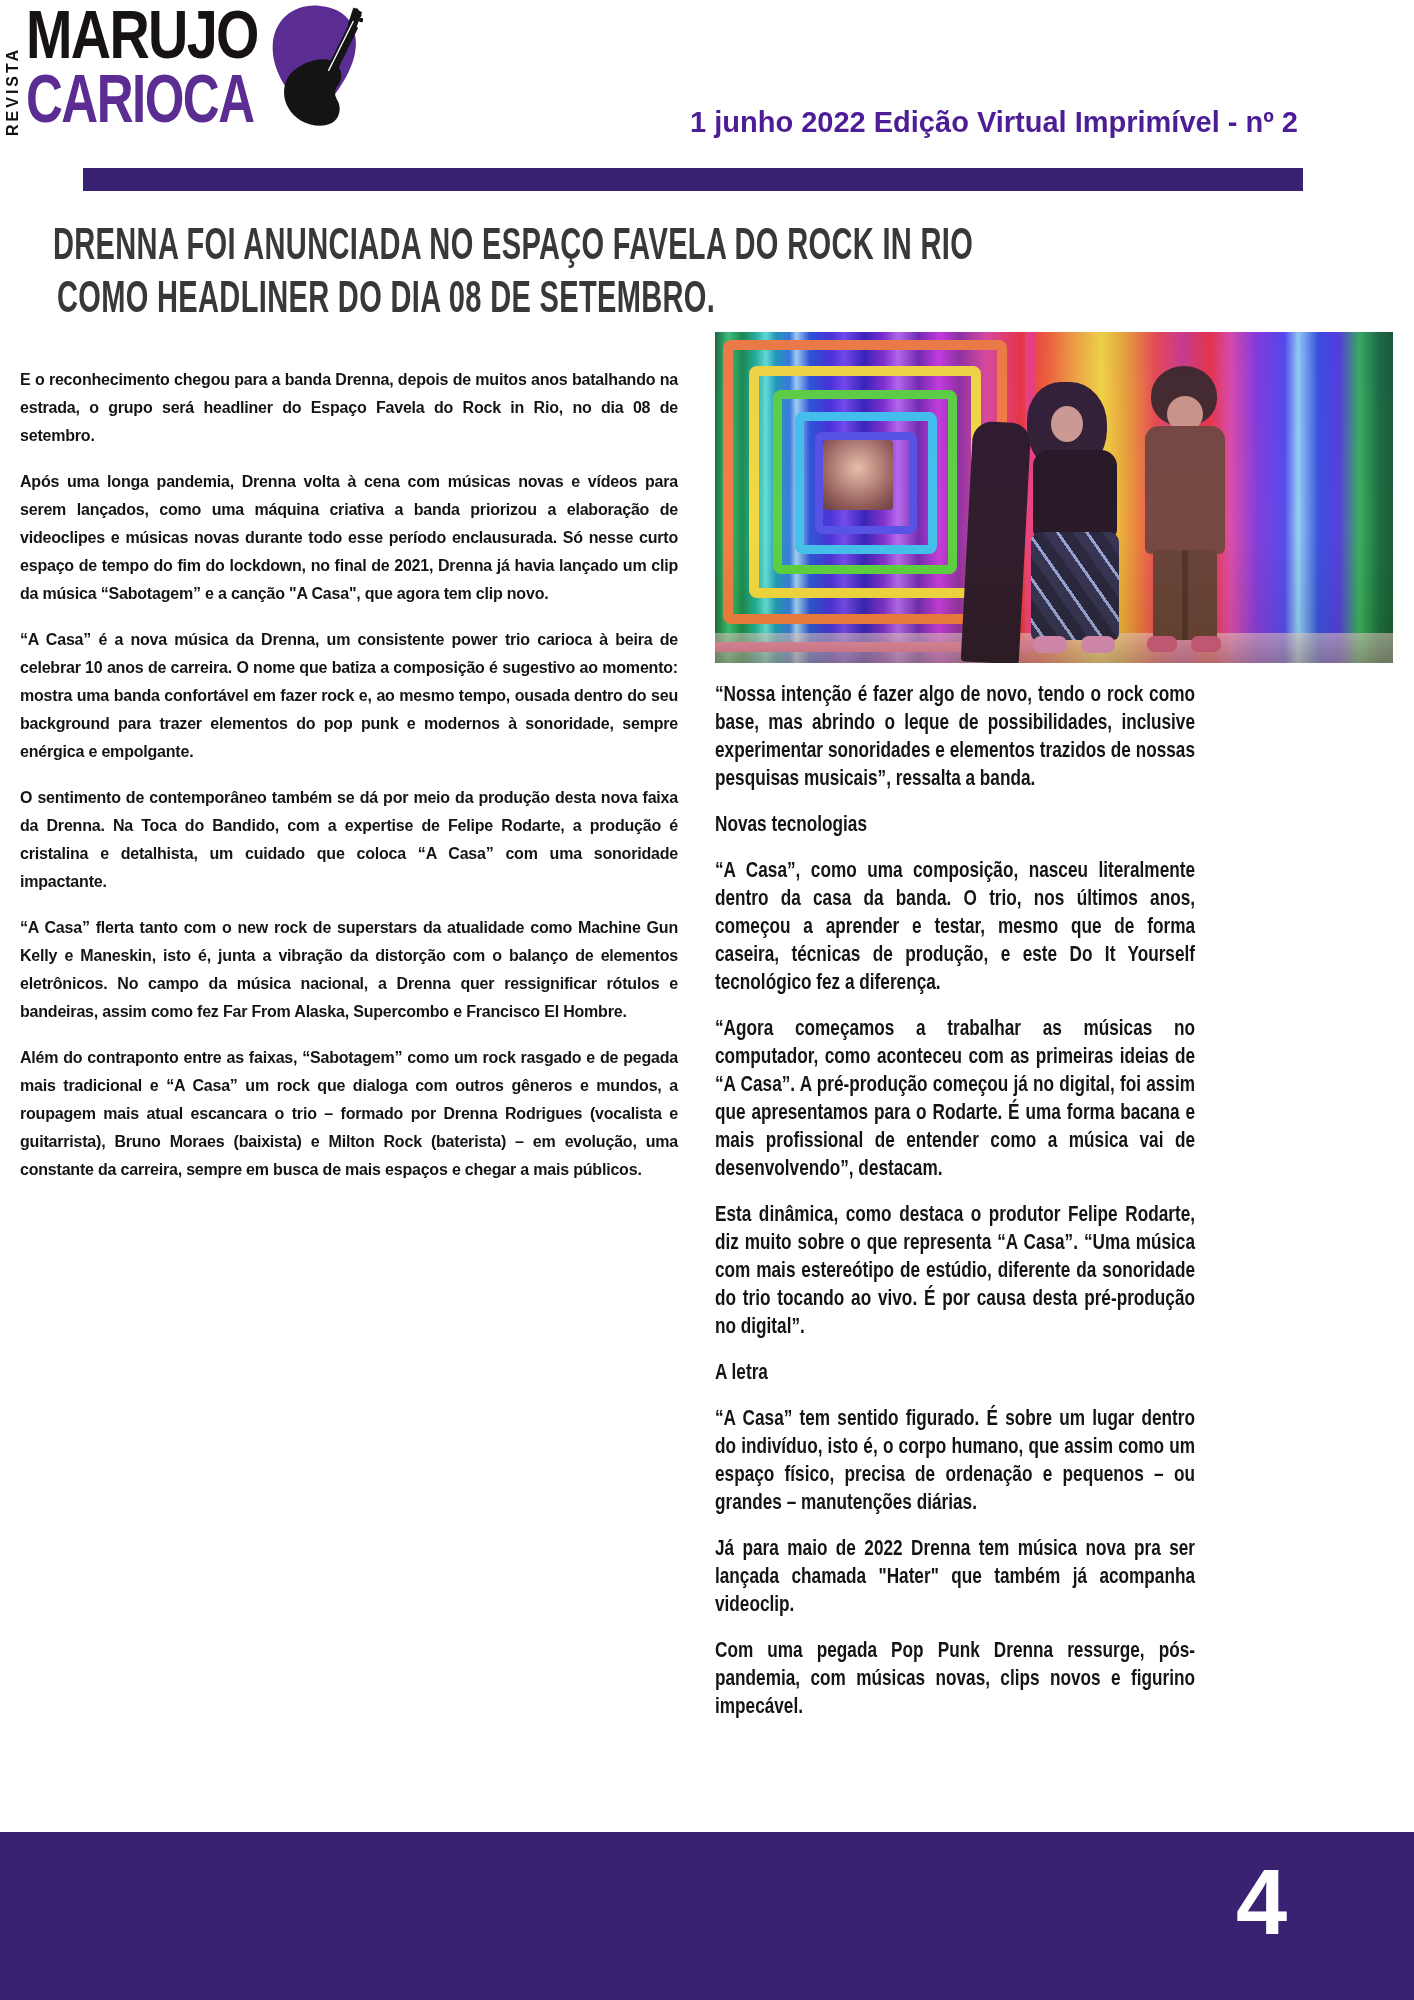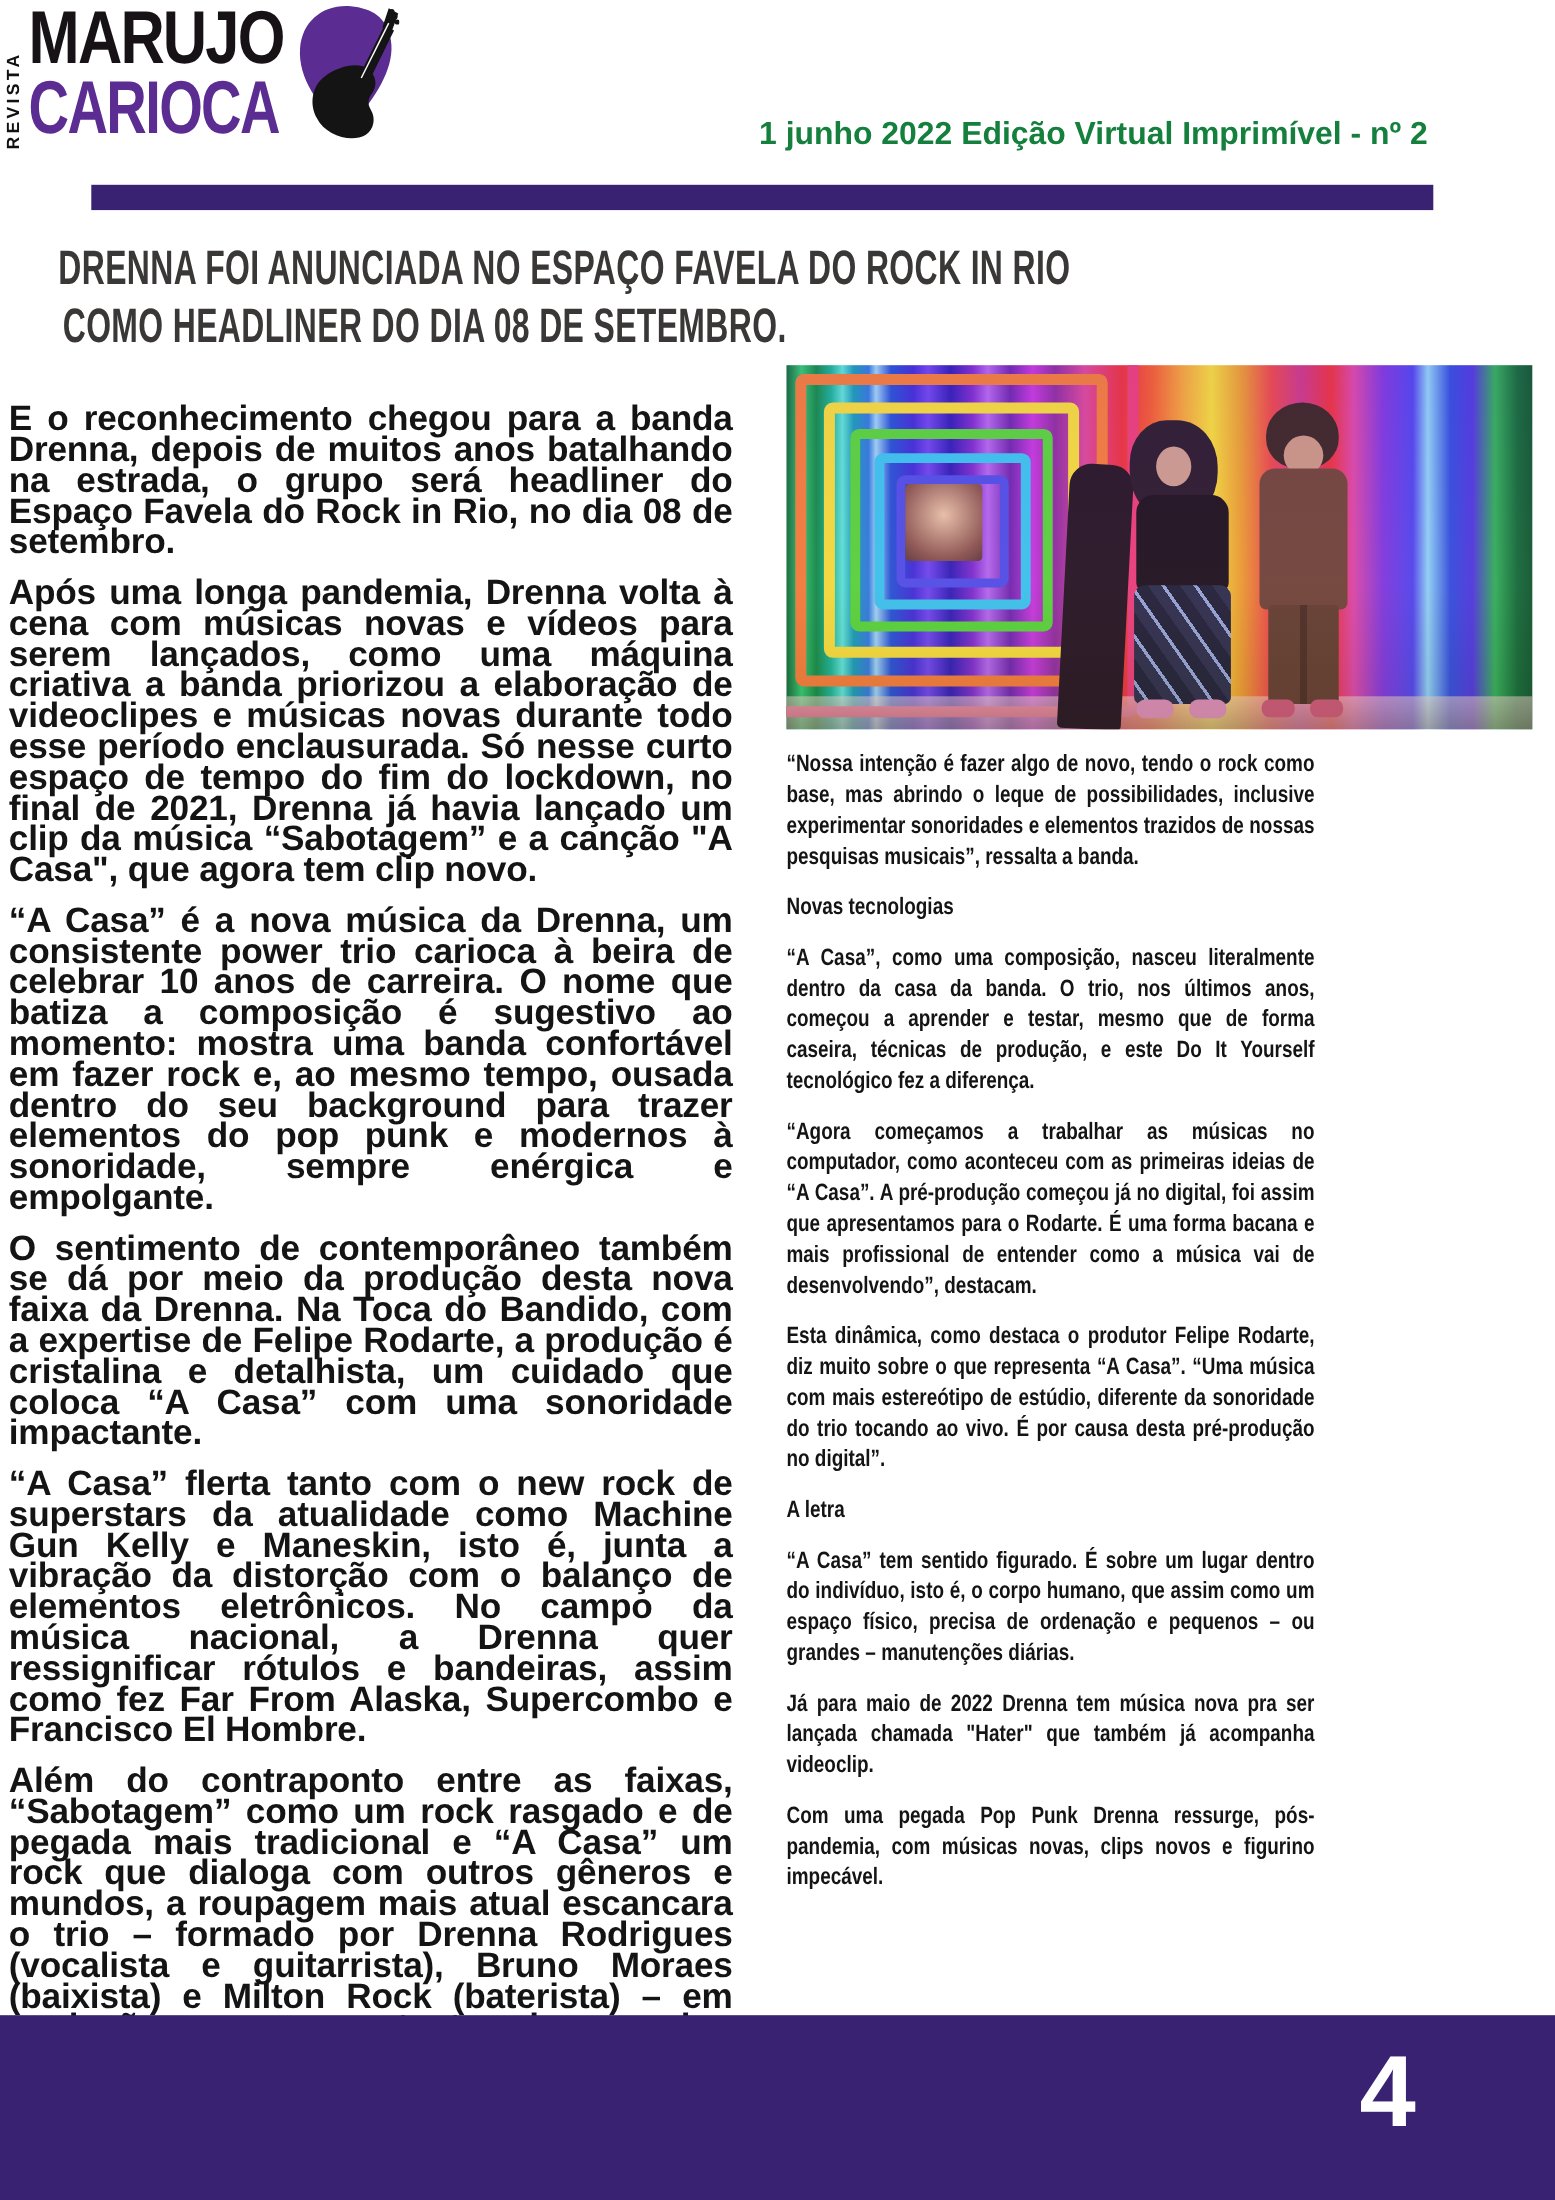--- a/index.html
+++ b/index.html
@@ -23,38 +23,38 @@
     transform:scaleX(0.82);transform-origin:left top;
   }
   .logo-carioca{
     left:26px;top:64px;font-size:68px;line-height:1;font-weight:700;
     color:#5b2d92;letter-spacing:-2px;white-space:nowrap;
     transform:scaleX(0.75);transform-origin:left top;
   }
   .logo-pick{left:267px;top:0px;width:96px;height:138px;}
 
   .date-line{
-    top:106px;right:116px;font-size:29px;font-weight:700;color:#15803d;
+    top:106px;right:116px;font-size:29px;font-weight:700;color:#4c1d95;
     white-space:nowrap;
   }
   .divider-bar{left:83px;top:168px;width:1220px;height:23px;background:#3a2273;}
 
   
   .headline{
     font-size:44px;font-weight:700;color:#3a3737;line-height:1;
     white-space:nowrap;transform:scaleX(0.66);transform-origin:left top;
     letter-spacing:0.5px;
   }
   .headline.l1{left:53px;top:222px;}
   .headline.l2{left:57px;top:275px;}
 
   
   .col{position:absolute;text-align:justify;font-weight:700;color:#141414;}
   .col p{margin:0 0 18px 0;}
-  .left-col{left:8px;top:366px;width:658px;font-size:32px;line-height:28px;letter-spacing:-0.2px;}
+  .left-col{left:20px;top:366px;width:658px;font-size:16px;line-height:28px;letter-spacing:-0.2px;}
   .right-col{
     left:715px;top:680px;width:600px;font-size:21.5px;line-height:28px;
     transform:scaleX(0.8);transform-origin:left top;
   }
   .subhead{margin:0 0 18px 0;}
 
   
   .photo{
     left:715px;top:332px;width:678px;height:331px;overflow:hidden;background:
     linear-gradient(90deg,

